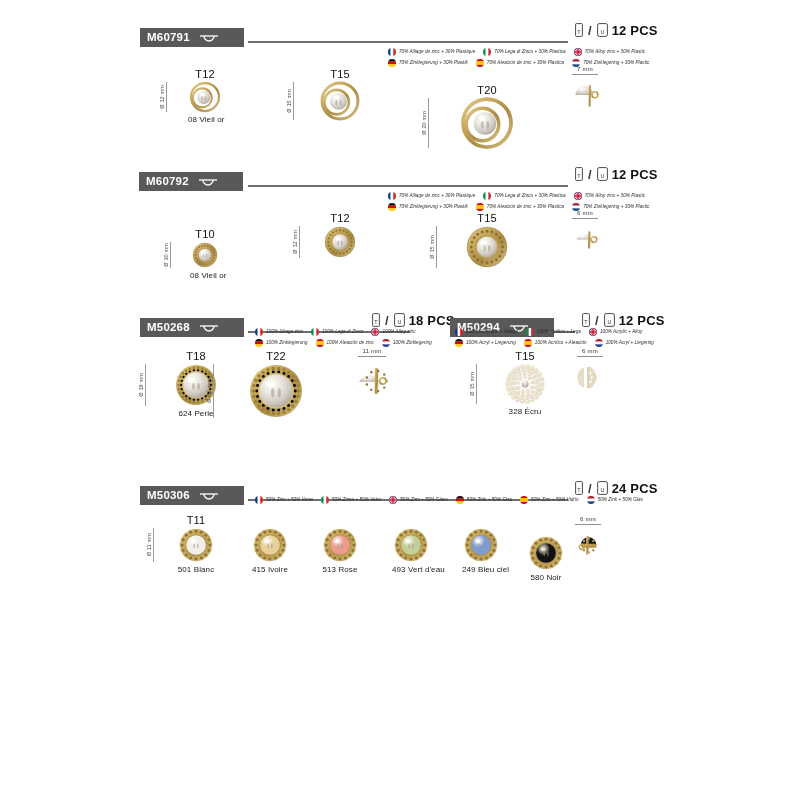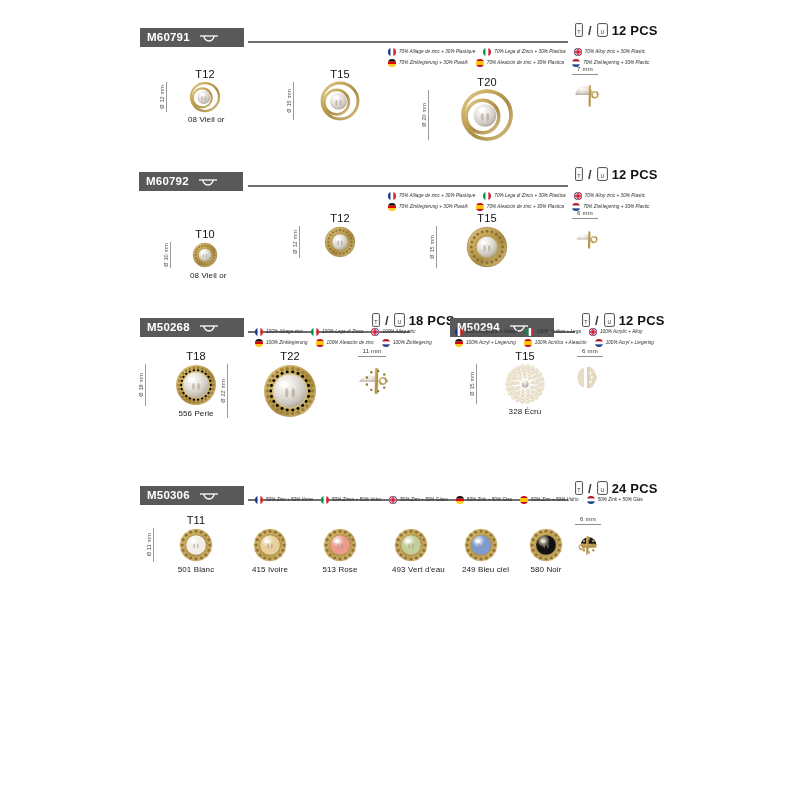--- a/index.html
+++ b/index.html
@@ -223,21 +223,21 @@
       <circle cx="19" cy="19" r="18" fill="none" stroke="url(#g2)" stroke-width="2.85"></circle>
       <circle cx="15.579999999999998" cy="20.14" r="12.24" fill="none" stroke="url(#g2)" stroke-width="2.66"></circle>
       <circle cx="17.48" cy="19.38" r="8.459999999999999" fill="url(#p2)"></circle>
       <ellipse cx="15.39" cy="20.52" rx="1.064" ry="2.85" fill="#9e978c" opacity=".55"></ellipse>
           <ellipse cx="19.57" cy="20.52" rx="1.064" ry="2.85" fill="#9e978c" opacity=".55"></ellipse>
       <ellipse cx="15.200000000000001" cy="15.200000000000001" rx="2.6999999999999997" ry="1.98" fill="#fff" opacity=".75"></ellipse>
               </svg>
             </div>
             <div class="item-name">&nbsp;</div>
           </div>
-          <div class="item" style="left:487px;top:8px;width:54px;margin-left:-27px">
+          <div class="item" style="left:487px;top:16px;width:54px;margin-left:-27px">
             <div class="item-code">T20</div>
             <div class="btn-stage" style="height:50px">
               <div class="dim-v" style="left:-39px;top:0;height:50px">
           <span class="lbl">Ø 20 mm</span>
           <span class="line" style="height:50px"></span>
         </div>
               <svg width="50" height="50" viewBox="0 0 50 50">
                 <defs>
                   <linearGradient id="g3" x1="0" y1="0" x2="1" y2="1">
     <stop offset="0%" stop-color="#e2cd90"></stop>
@@ -827,23 +827,23 @@
                 <circle cx="30.69" cy="9.81" r="1.134" fill="#c3a css"></circle>
                 <circle cx="33.45" cy="13.00" r="1.134" fill="#c3a css"></circle>
                 <circle cx="35.20" cy="16.83" r="1.134" fill="#c3a css"></circle>
       <circle cx="21" cy="21" r="13.600000000000001" fill="#d9c17e"></circle>
       <circle cx="21" cy="21" r="12.7" fill="url(#p9)"></circle>
       <ellipse cx="18.459" cy="22.386" rx="1.2936" ry="3.4650000000000003" fill="#9e978c" opacity=".55"></ellipse>
           <ellipse cx="23.541" cy="22.386" rx="1.2936" ry="3.4650000000000003" fill="#9e978c" opacity=".55"></ellipse>
       <ellipse cx="16.6" cy="15.8" rx="3.8" ry="2.6" fill="#fff" opacity=".8"></ellipse>
               </svg>
             </div>
-            <div class="item-name">556 Perle</div>
-          </div>
-          <div class="item" style="left:290px;top:0px;width:58px;margin-left:-29px">
+            <div class="item-name">624 Perle</div>
+          </div>
+          <div class="item" style="left:276px;top:0px;width:58px;margin-left:-29px">
             <div class="item-code">T22</div>
             <div class="btn-stage" style="height:54px">
               <div class="dim-v" style="left:-41px;top:0;height:54px">
           <span class="lbl">Ø 22 mm</span>
           <span class="line" style="height:54px"></span>
         </div>
               <svg width="54" height="54" viewBox="0 0 54 54">
                 <defs>
                   <linearGradient id="g10" x1="0" y1="0" x2="1" y2="1">
     <stop offset="0%" stop-color="#e2cd90"></stop>
@@ -1516,21 +1516,21 @@
                 <circle cx="29.71" cy="11.73" r="1.53" fill="#8d7434"></circle>
       <circle cx="17" cy="17" r="10.56" fill="#b2934a"></circle>
       <circle cx="17" cy="17" r="9.84" fill="url(#p18)"></circle>
       <ellipse cx="15.2235" cy="17.969" rx="0.9044" ry="2.4225" fill="#9e978c" opacity=".55"></ellipse>
           <ellipse cx="18.7765" cy="17.969" rx="0.9044" ry="2.4225" fill="#9e978c" opacity=".55"></ellipse>
       <ellipse cx="13.8" cy="13.16" rx="2.72" ry="1.92" fill="#fff" opacity=".75"></ellipse>
               </svg>
             </div>
             <div class="item-name">249 Bleu ciel</div>
           </div>
-          <div class="item" style="left:546px;top:0px;width:38px;margin-left:-19px">
+          <div class="item" style="left:546px;top:8px;width:38px;margin-left:-19px">
             <div class="item-code">&nbsp;</div>
             <div class="btn-stage" style="height:34px">
               <svg width="34" height="34" viewBox="0 0 34 34">
                 <defs>
                   <linearGradient id="g19" x1="0" y1="0" x2="1" y2="1">
     <stop offset="0%" stop-color="#e2cd90"></stop>
                     <stop offset="30%" stop-color="#c7a85c"></stop>
     <stop offset="58%" stop-color="#a98b42"></stop>
                     <stop offset="100%" stop-color="#d8c084"></stop>
                   </linearGradient>

